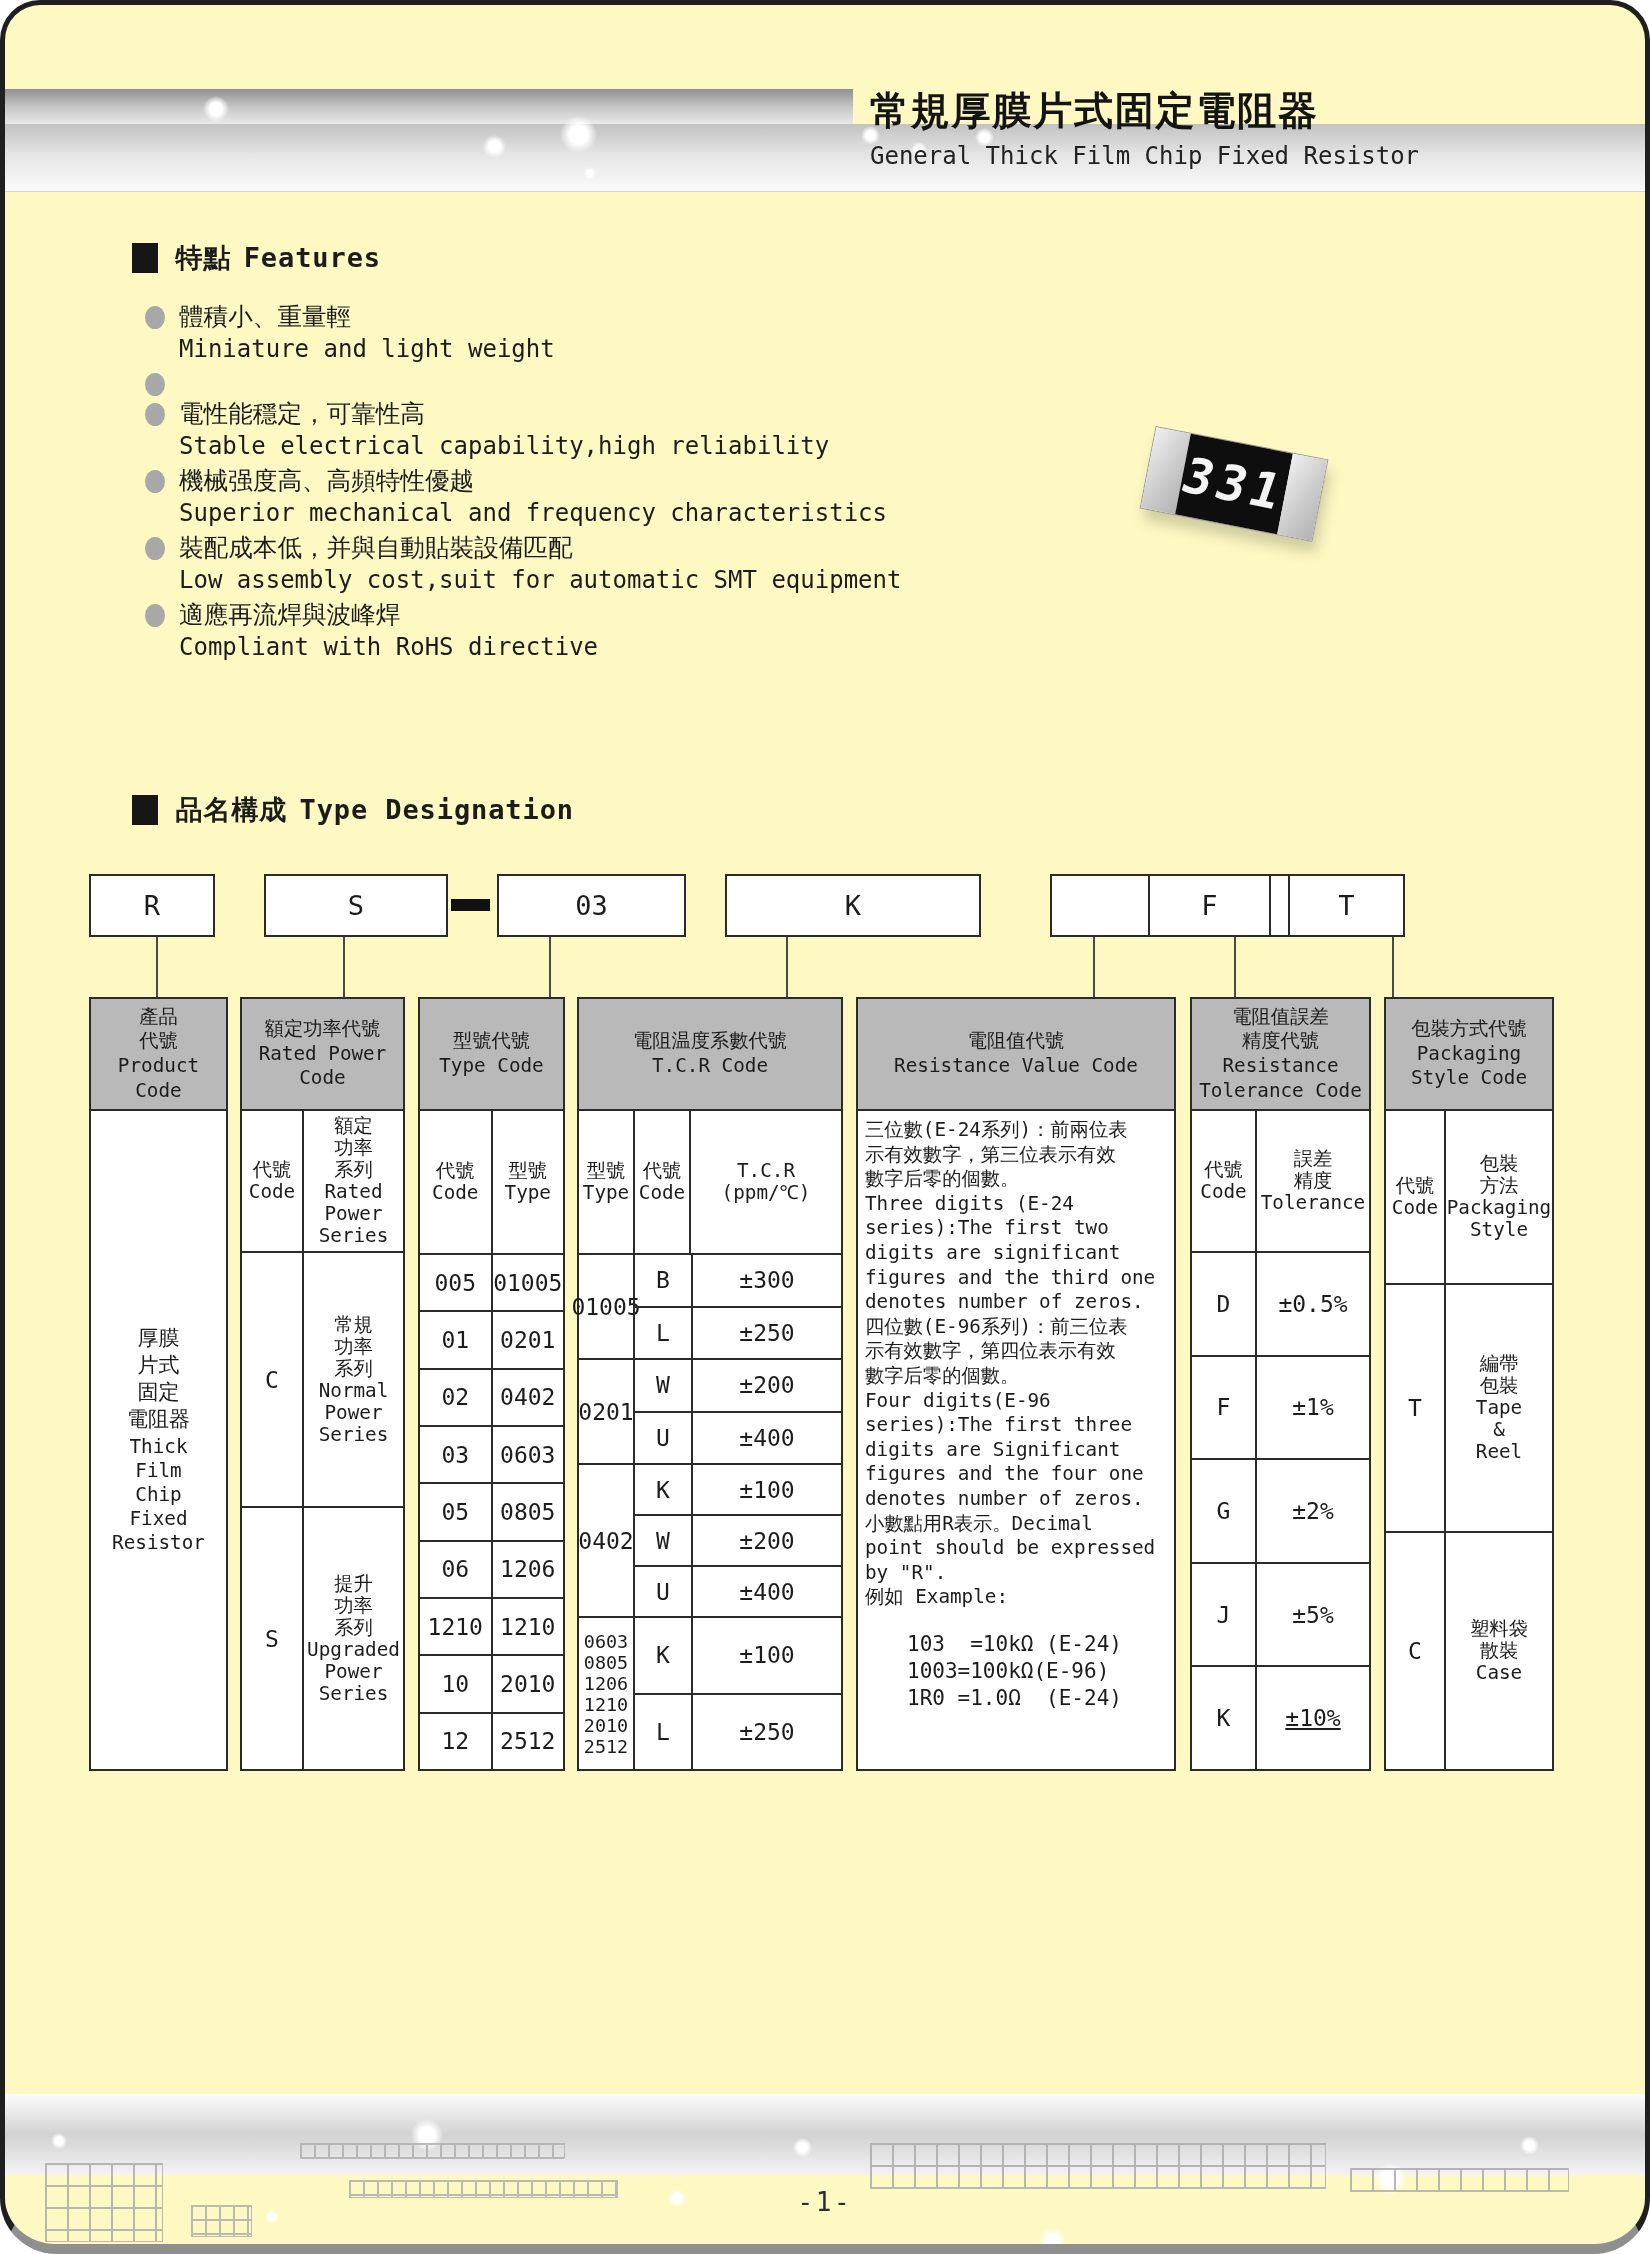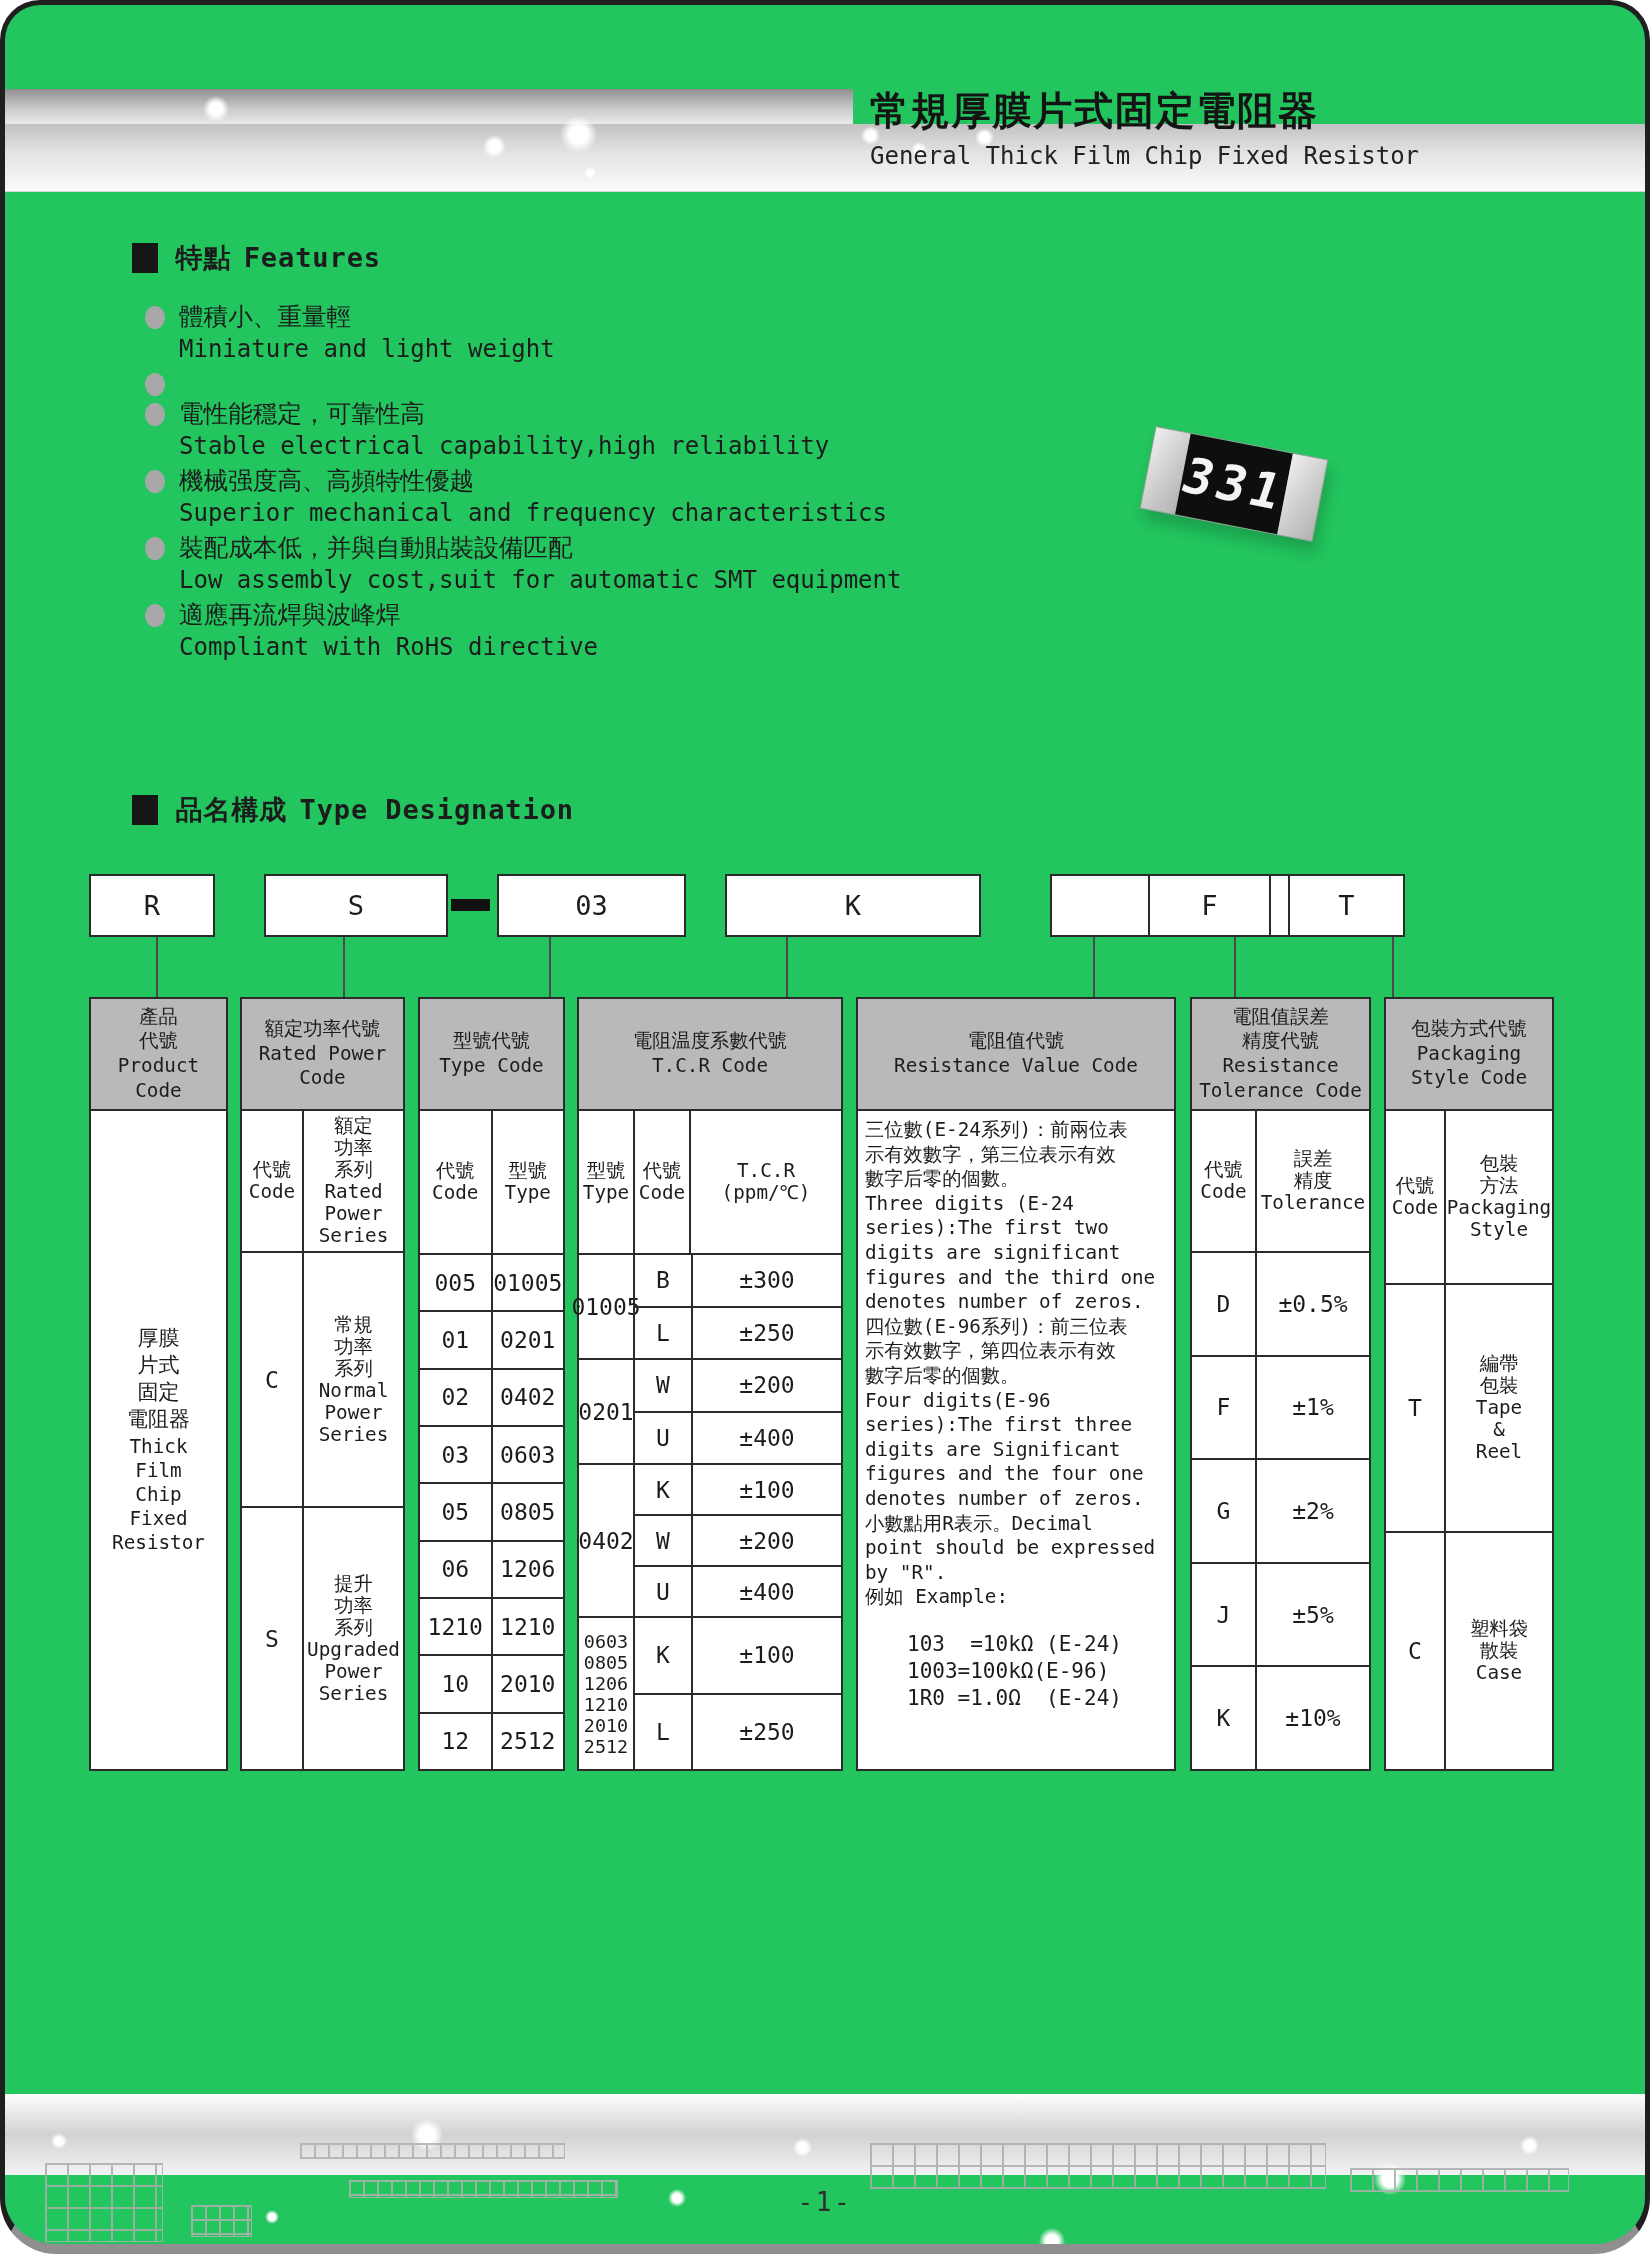--- a/index.html
+++ b/index.html
@@ -1,19 +1,19 @@
 <!DOCTYPE html>
 <html style="font-size:14px"><head>
 <meta charset="utf-8">
 <style>
   * { margin:0; padding:0; box-sizing:border-box; }
   html,body { background:#fff; }
   body { font-family:"DejaVu Sans Mono","Liberation Mono",monospace; color:#1c1c1c; }
   .page {
-    position:relative; width:1650px; height:2254px; background:#22c55e;
+    position:relative; width:1650px; height:2254px; background:#fef9c3;
     border:5.3px solid #1f1f1f; border-bottom:10.5px solid #8f8f8f;
     border-radius:40px 40px 56px 56px; overflow:hidden;
   }
   .ml { white-space:pre-line; }
   .pre { white-space:pre; }
 
   
   .band1 { position:absolute; left:0; top:84px; width:848px; height:35px;
     background:linear-gradient(180deg,#909090 0%,#c9c9c9 55%,#e9e9e9 100%); }
   .band2 { position:absolute; left:0; right:0; top:119px; height:68px;
@@ -430,21 +430,21 @@
       <div class="row bt" style="flex:1;">
           <div class="cell code26" style="width:63px;">G</div>
           <div class="cell code26 bl" style="flex:1;">±2%</div>
         </div>
       <div class="row bt" style="flex:1;">
           <div class="cell code26" style="width:63px;">J</div>
           <div class="cell code26 bl" style="flex:1;">±5%</div>
         </div>
       <div class="row bt" style="flex:1;">
           <div class="cell code26" style="width:63px;">K</div>
-          <div class="cell code26 bl" style="flex:1;">±10%</div>
+          <div class="cell code26 bl" style="flex:1;text-decoration:underline;">±10%</div>
         </div>
     </div>
   </div>
 
   <div class="tcol" style="left:1379px;width:170px;">
     <div class="thead ml">包裝方式代號
 Packaging
 Style Code</div>
     <div class="tbody">
       <div class="row" style="height:172px;">

